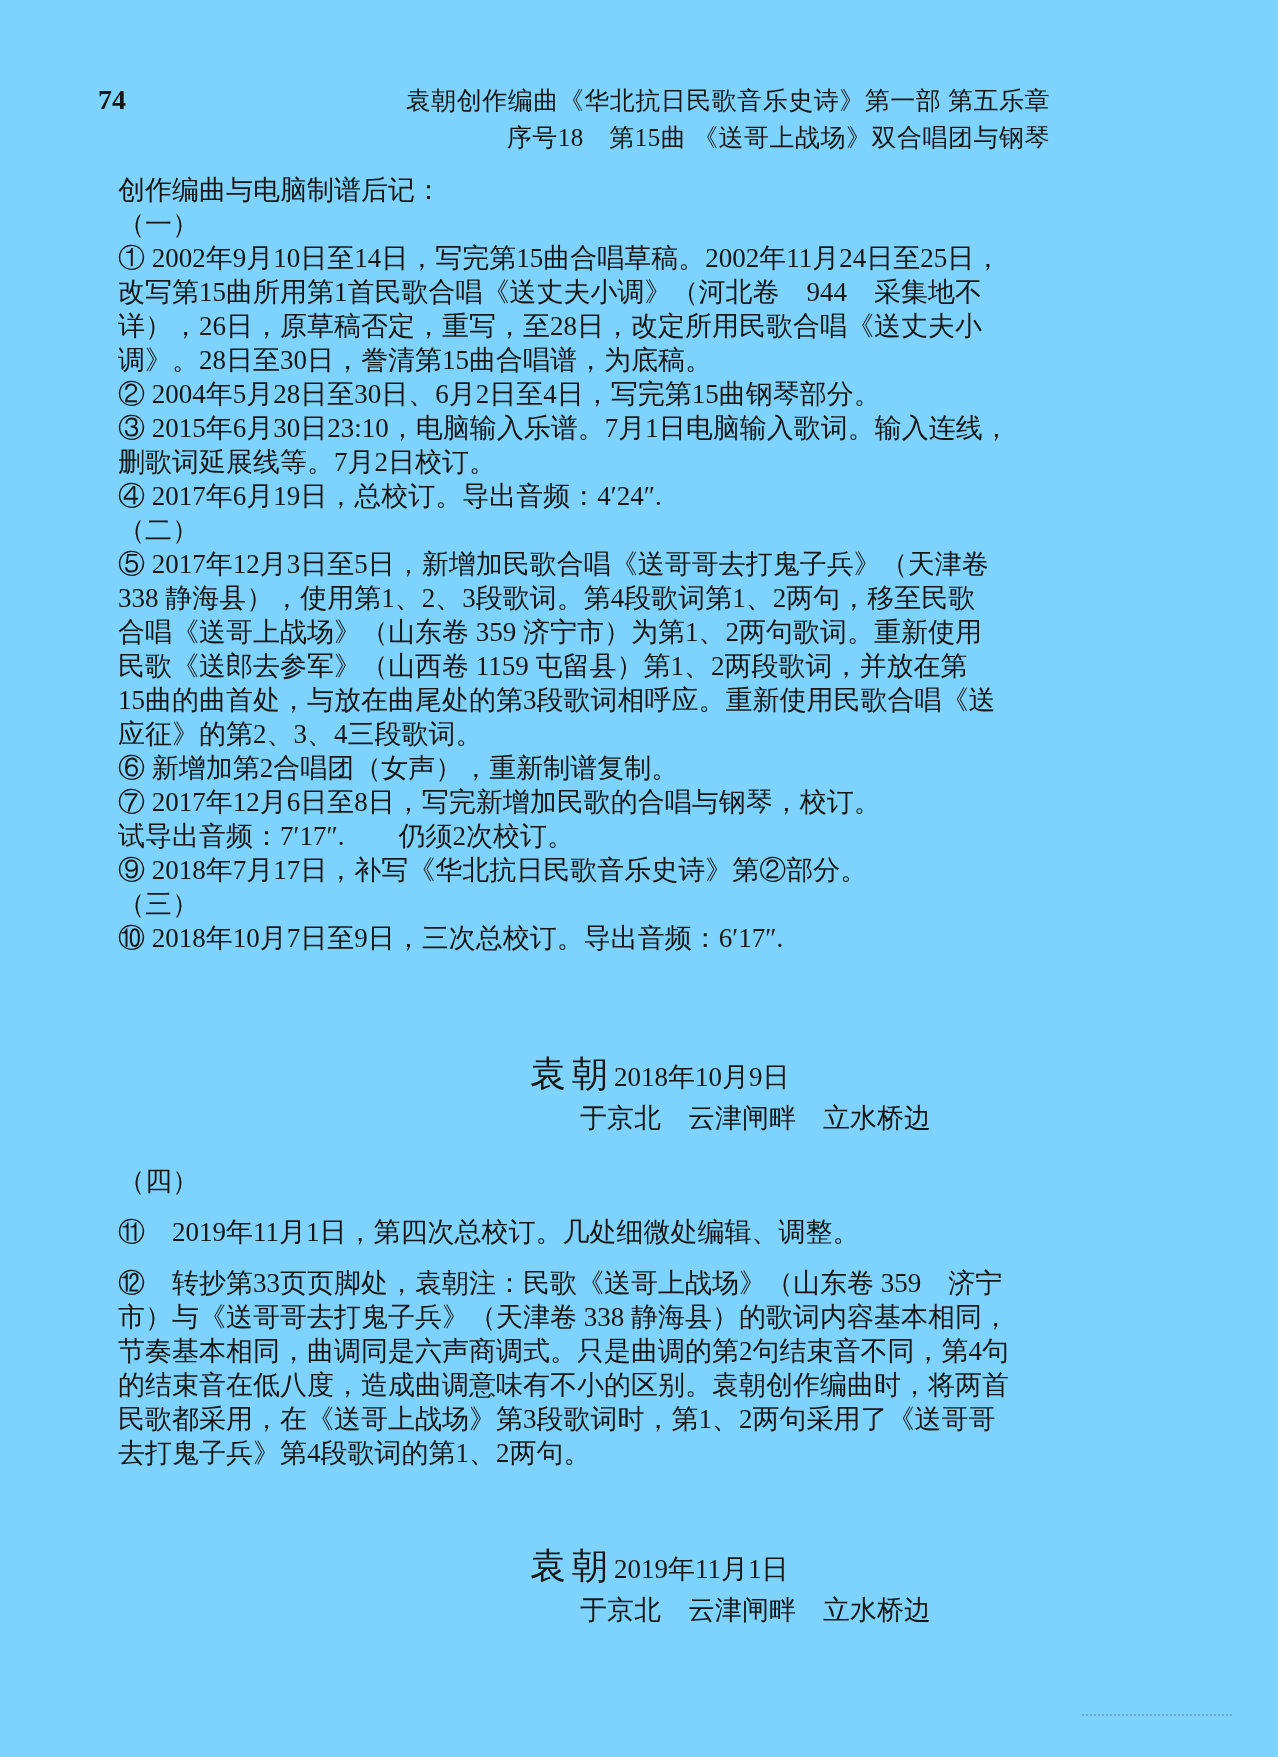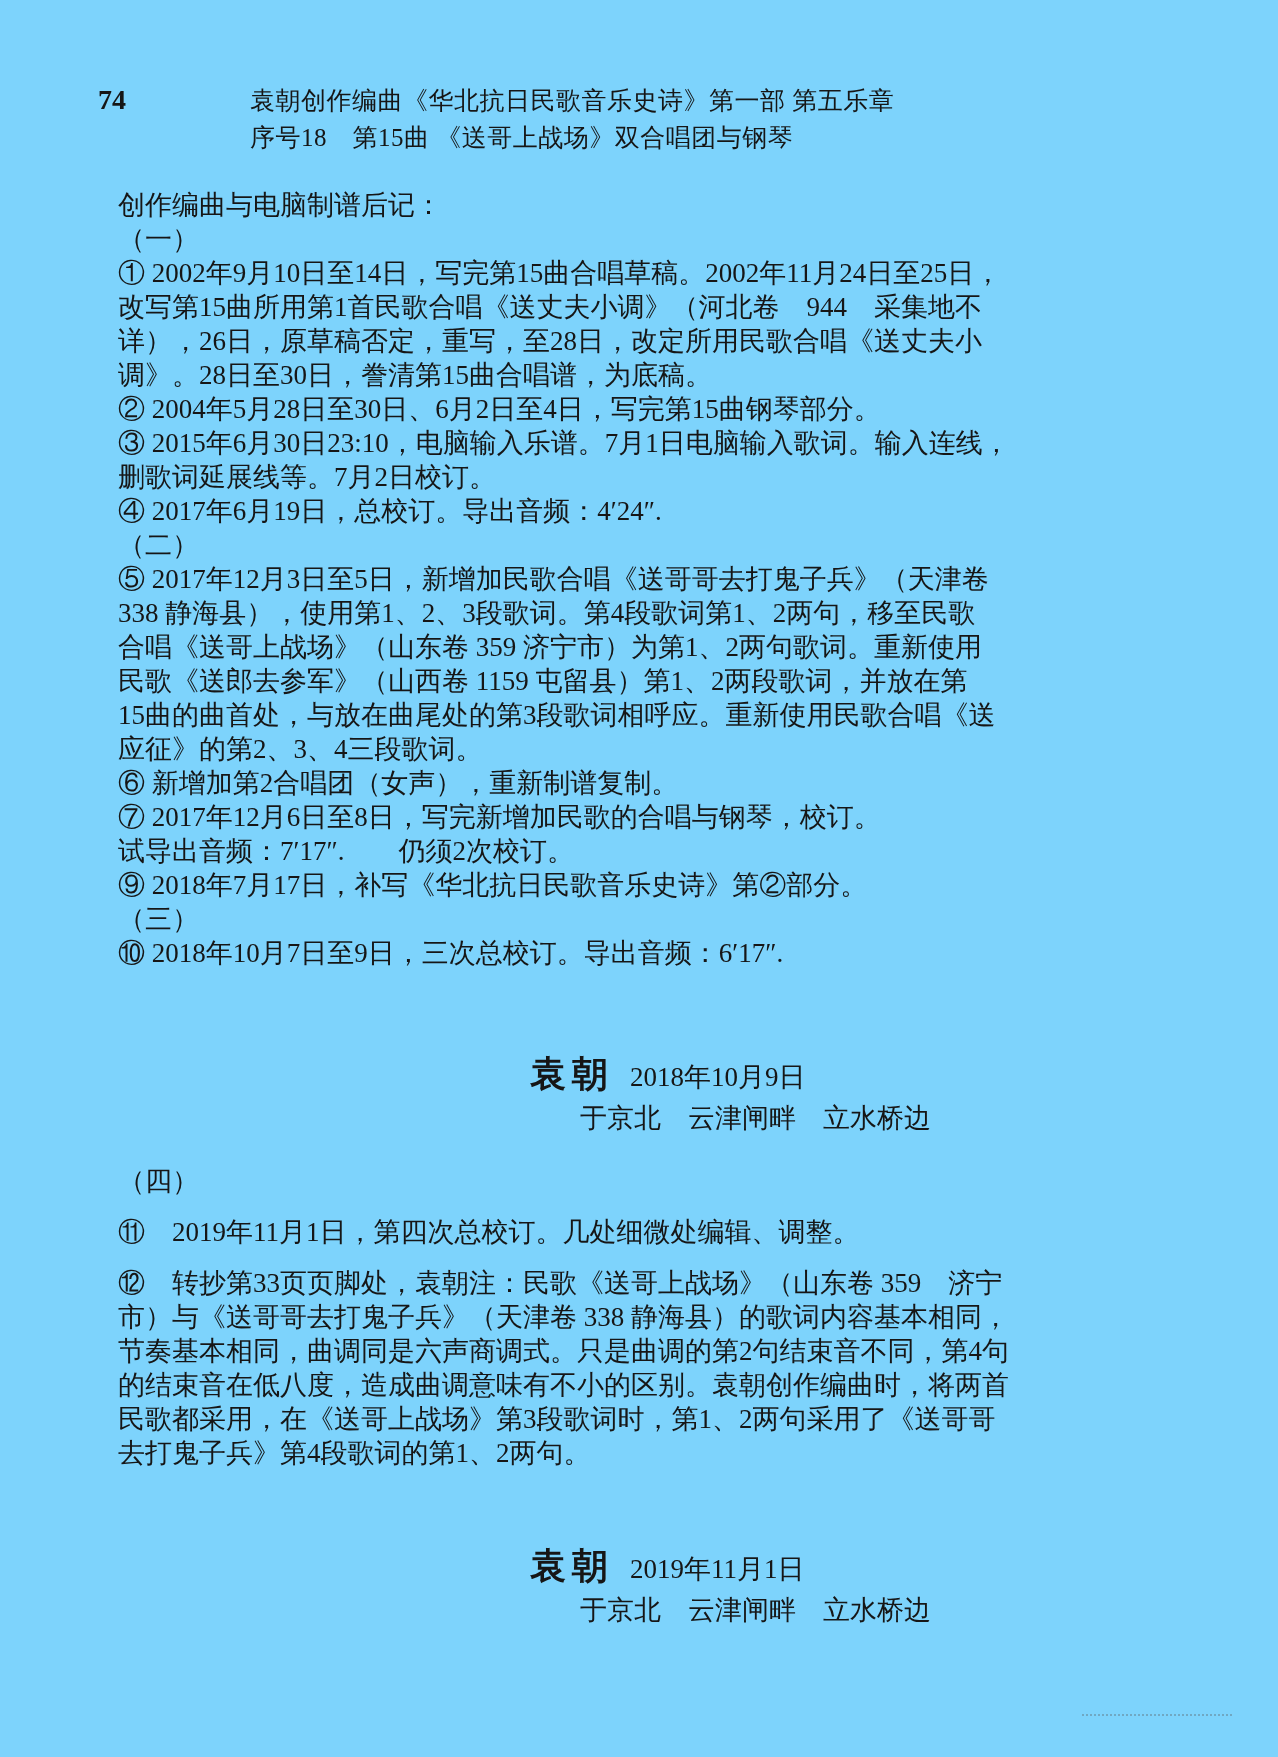--- a/index.html
+++ b/index.html
@@ -10,43 +10,43 @@
     color:#161616;
     font-family:"Liberation Serif","DejaVu Serif",serif;
     overflow:hidden;
   }
   .page-number{
     position:absolute;left:98px;top:84px;
     font-size:28px;font-weight:bold;
   }
   .header{
     position:absolute;left:250px;top:82px;width:800px;
-    text-align:left;
+    text-align:right;
     font-size:25px;line-height:37px;
     letter-spacing:0.5px;
   }
   .body-text{
     position:absolute;left:118px;width:1090px;
     font-size:27px;line-height:34px;
     white-space:nowrap;
   }
-  .body1{top:188px;}
+  .body1{top:173px;}
   .body2{top:1164px;}
   .line{height:34px;}
   .sp{margin-top:17px;}
   .sig{
     position:absolute;left:530px;
     white-space:nowrap;
   }
   .sig1{top:1050px;}
   .sig2{top:1542px;}
   .sig-name{
-    font-size:36px;font-weight:bold;
+    font-size:36px;font-weight:normal;
     letter-spacing:6px;
-    margin-right:16px;
+    margin-right:0;
   }
   .sig-date{font-size:27px;}
   .sig-place{
     font-size:27px;
     padding-left:50px;
     margin-top:1px;
   }
   .artifact{
     position:absolute;left:1082px;top:1714px;width:150px;height:0;
     border-top:2px dotted rgba(90,90,90,0.35);

